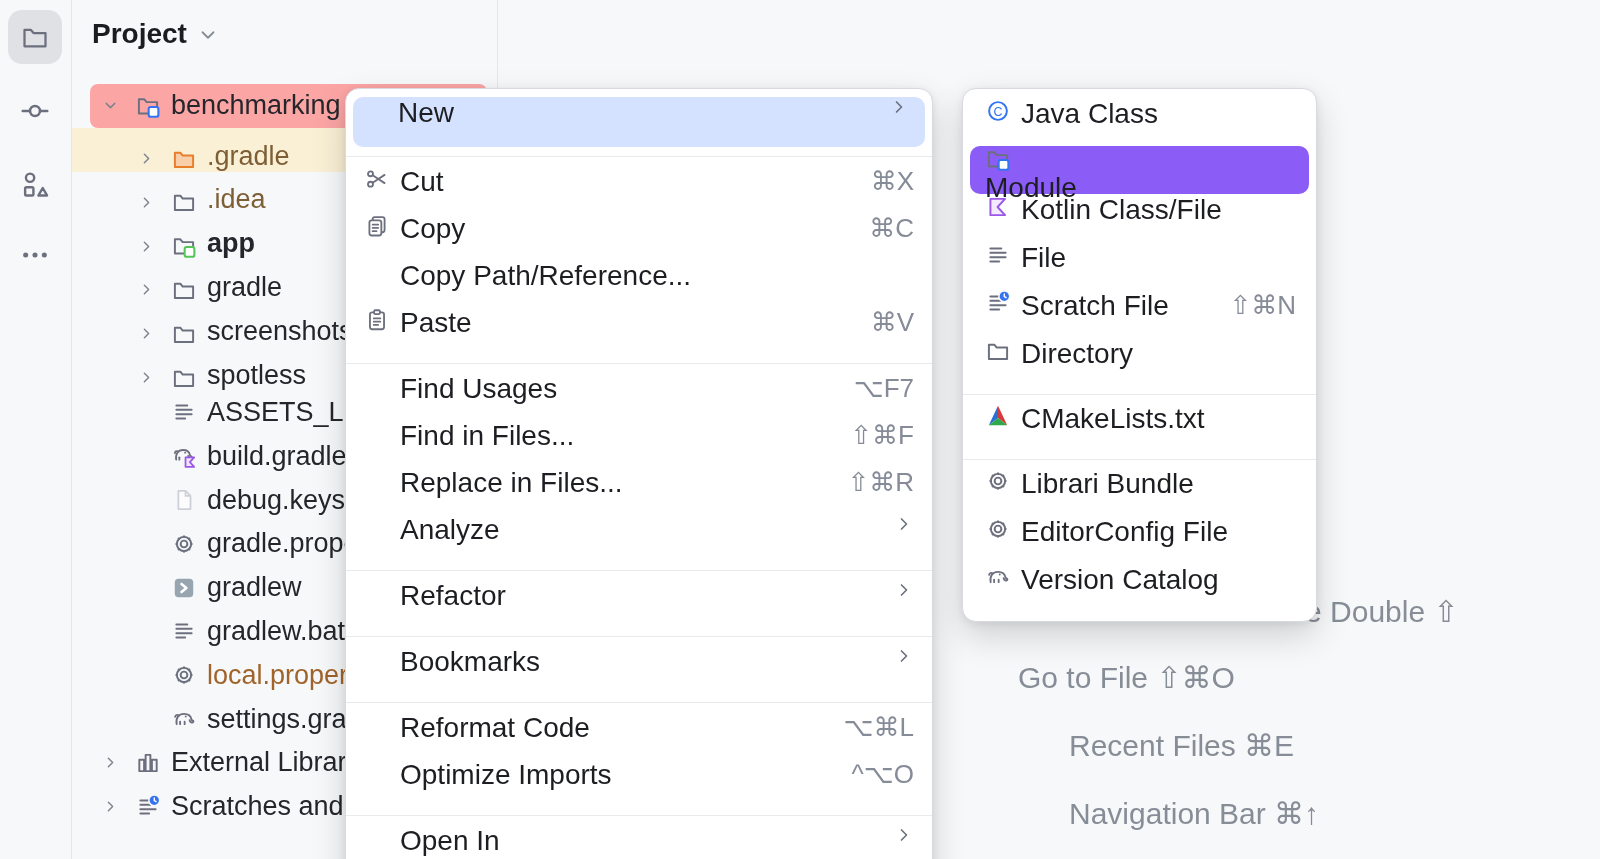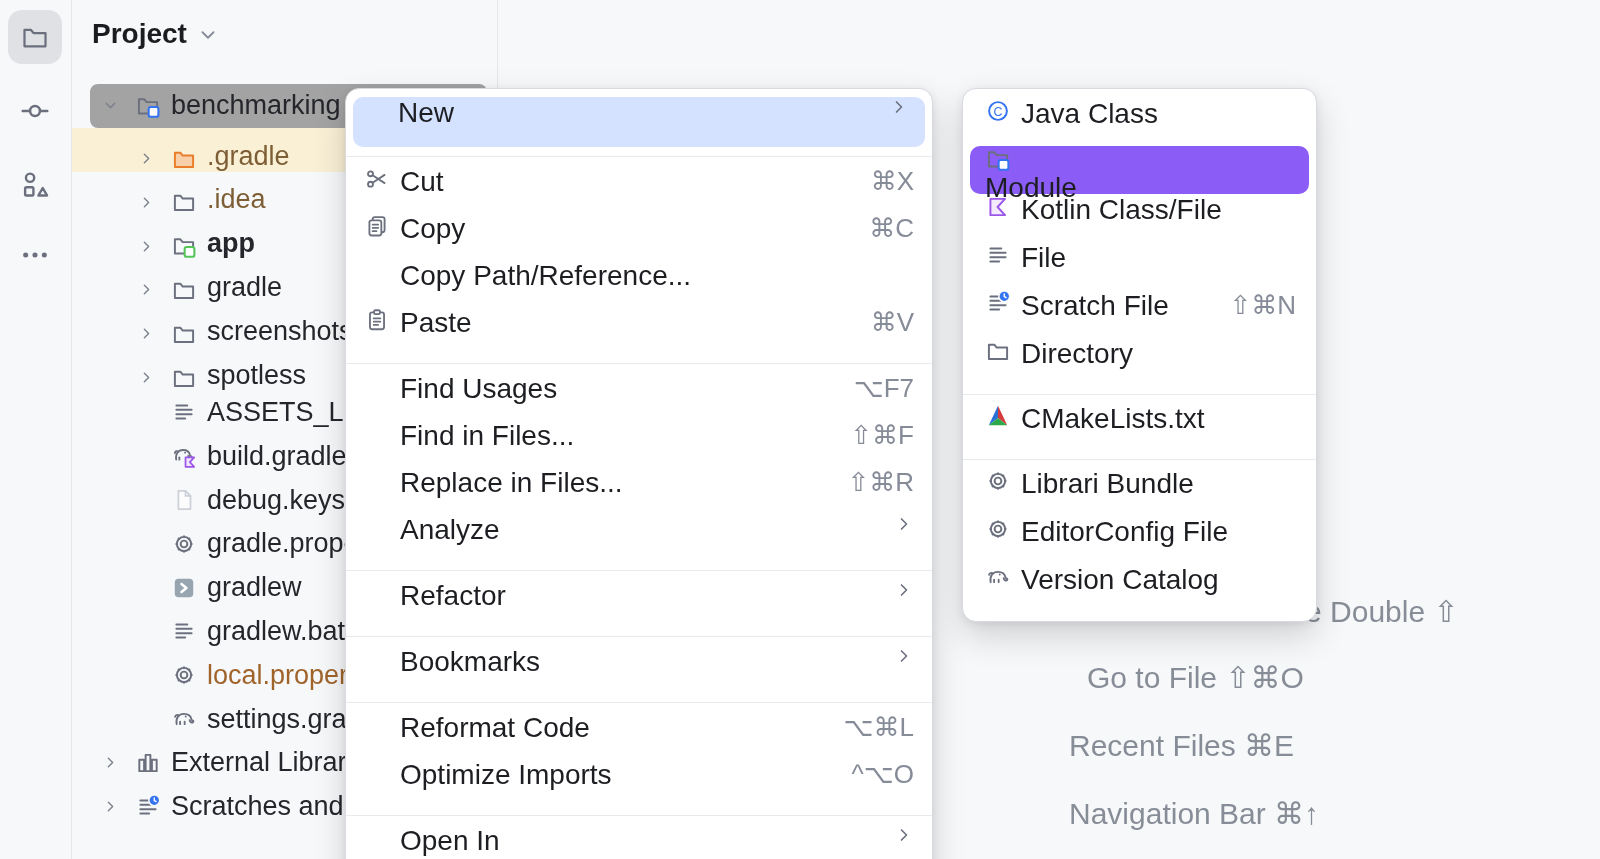--- a/index.html
+++ b/index.html
@@ -18,21 +18,21 @@
   .panel-header{position:absolute;left:21px;top:18px;display:flex;align-items:flex-end;gap:10px;}
   .panel-title{font-size:28px;font-weight:bold;color:#1B1C1F;}
   .tree{position:absolute;left:0;top:84px;width:426px;}
   .trow{height:43.8px;display:flex;align-items:center;font-size:27px;color:#24262B;white-space:nowrap;}
   .trow .chev{width:17px;height:26px;display:flex;align-items:center;margin-right:16px;flex:none;color:#7E828D;}
   .trow .ticon{width:26px;height:26px;margin-right:10px;flex:none;}
   .trow .ticon svg{display:block;}
   .lvl0{padding-left:31px;}
   .lvl1{padding-left:67px;align-items:flex-end;}
   .lvl1f{padding-left:100px;}
-  .trow.root-sel{margin-left:19px;margin-right:10px;padding-left:12px;background:#a3a3a3;border-radius:8px;}
+  .trow.root-sel{margin-left:19px;margin-right:10px;padding-left:12px;background:#fca5a5;border-radius:8px;}
   .trow.cream{background:#FAF0D6;}
   .t-brown{color:#7D5E35;}
   .t-orange{color:#A0642B;}
   .t-bold{font-weight:bold;}
 
   
   .popup{position:absolute;background:#FFFFFF;border:1px solid #D8DADF;border-radius:14px;
          box-shadow:0 14px 34px rgba(0,0,0,.16), 0 2px 8px rgba(0,0,0,.08);}
   .menu-main{left:345px;top:88px;width:588px;height:800px;z-index:10;padding-top:8px;box-sizing:border-box;}
   .menu-sub{left:938px;top:88px;width:355px;z-index:11;padding:9px 0;box-sizing:border-box;margin-left:24px;}
@@ -427,21 +427,21 @@
               <use href="#i-scratch"></use>
             </svg>
           </span>
         <span>Scratches and</span>
       </div>
 
     </div>
   </div>
 
   <div class="hint" style="left:1240px;top:594px">where Double ⇧</div>
-  <div class="hint" style="left:1087px;top:660px">Go to File ⇧⌘O</div>
+  <div class="hint" style="left:1018px;top:660px">Go to File ⇧⌘O</div>
   <div class="hint" style="left:1069px;top:728px">Recent Files ⌘E</div>
   <div class="hint" style="left:1069px;top:796px">Navigation Bar ⌘↑</div>
 
   <div class="popup menu-main">
 
     <div class="mrow hl-new">
       <span class="mlabel">New</span>
       <span class="marrow">
           <svg width="20" height="20">
             <use href="#i-chev-right"></use>

